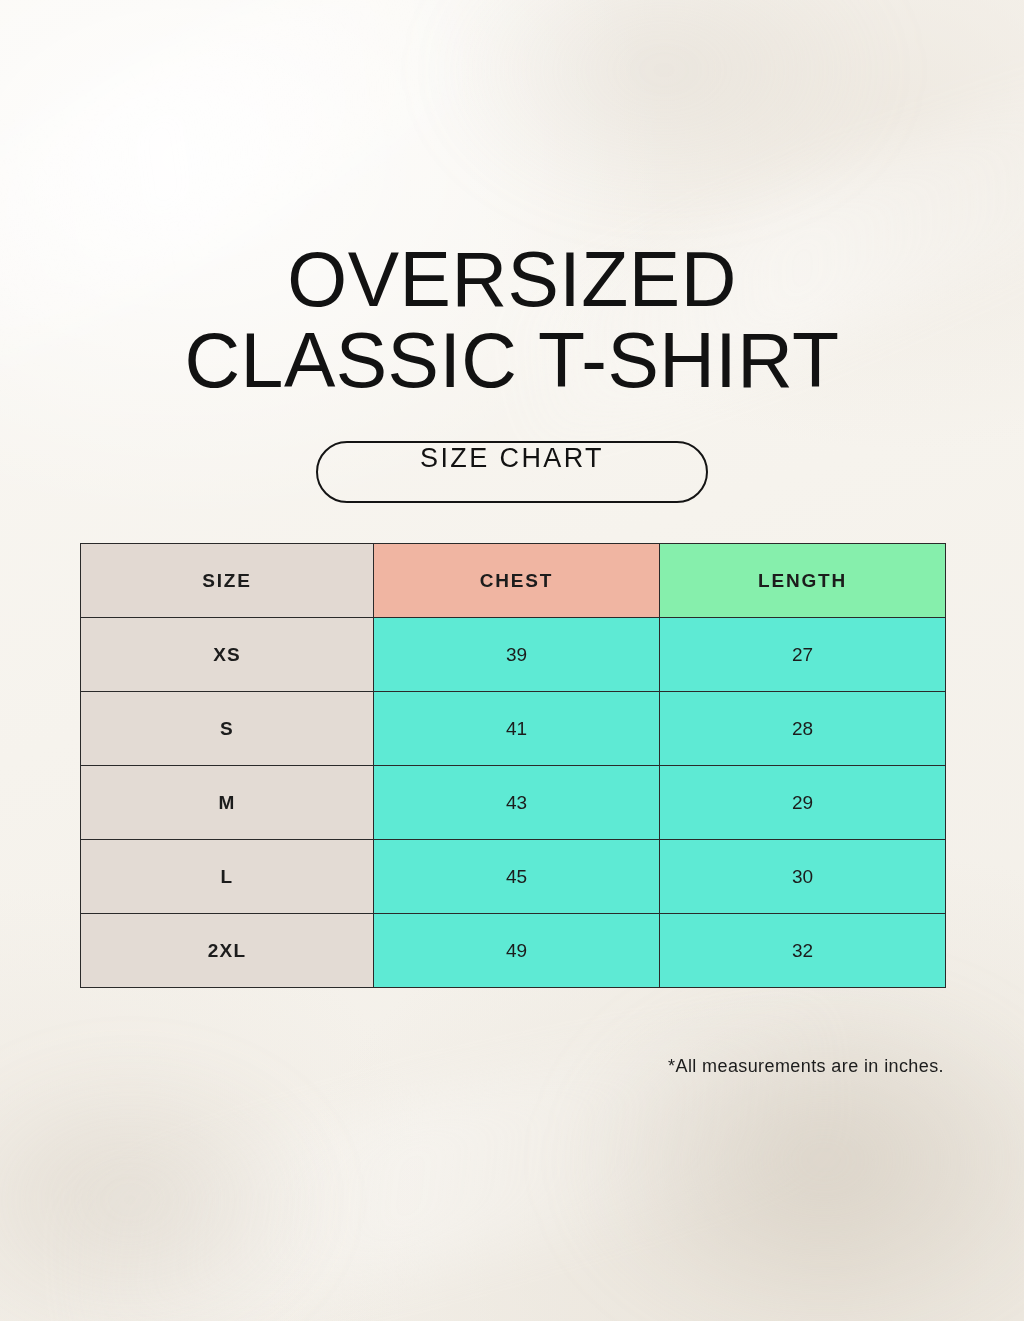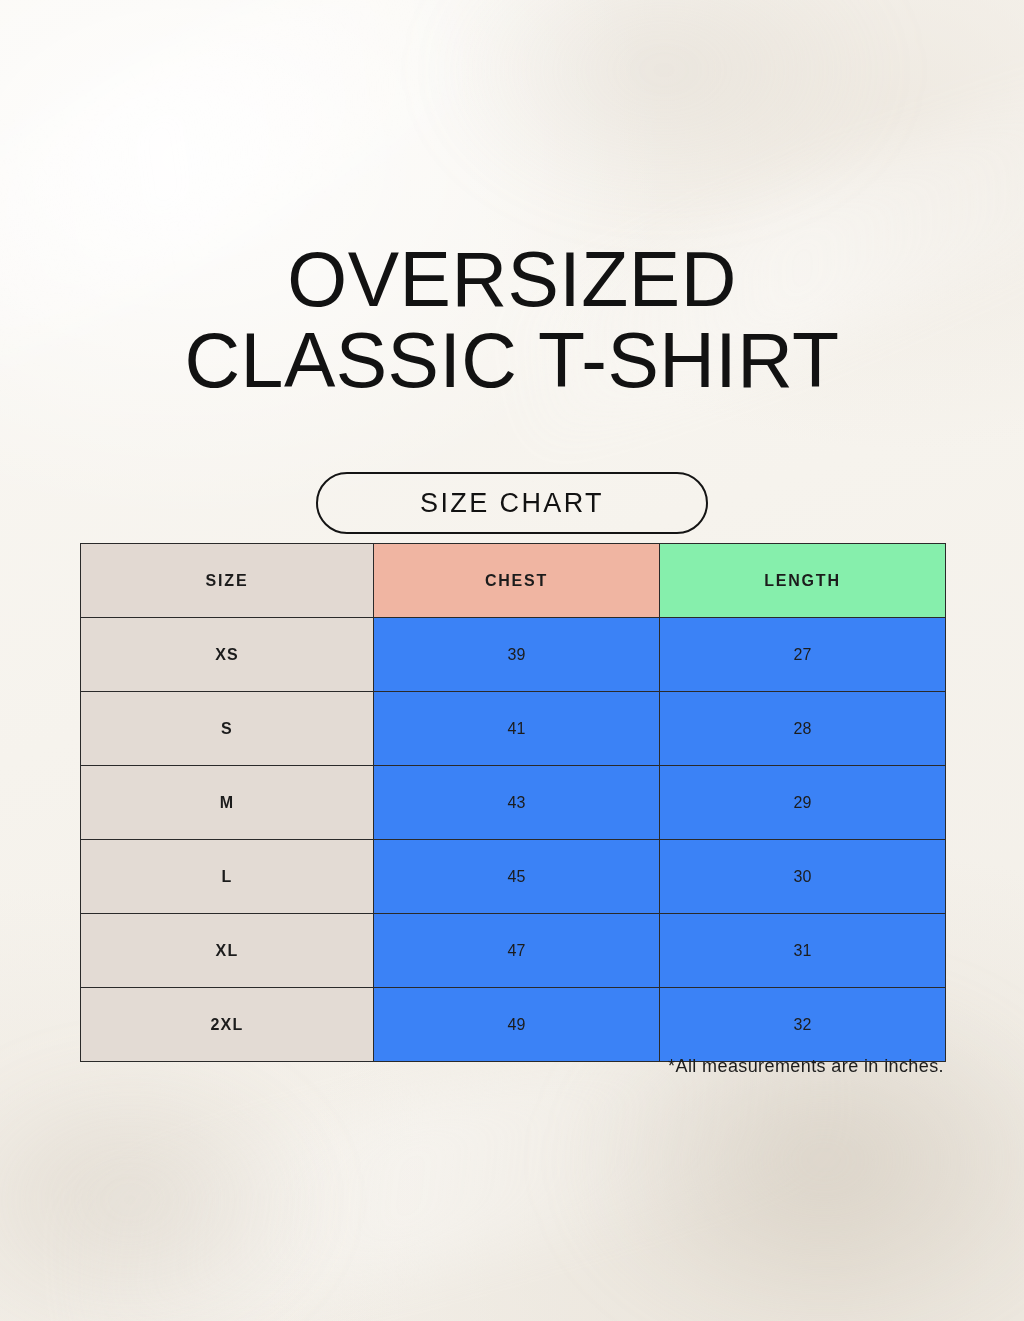--- a/index.html
+++ b/index.html
@@ -68,27 +68,26 @@
     white-space: nowrap;
   }
   .title-line.two {
     margin-top: 8px;
   }
 
   .chip {
     position: absolute;
     left: 50%;
     transform: translateX(-50%);
-    top: 472px;
+    top: 441px;
     width: 392px;
     height: 62px;
     border: 2.5px solid #141414;
     border-radius: 40px;
     display: flex;
-    align-items: center;
     justify-content: center;
     box-sizing: border-box;
     background: transparent;
   }
   .chip-label {
     font-size: 27px;
     letter-spacing: 2.4px;
     font-weight: 400;
     color: #121212;
   }
@@ -104,21 +103,21 @@
     width: 865px;
     table-layout: fixed;
     border: 1.6px solid #2a2a2a;
   }
   table.size-table th,
   table.size-table td {
     border: 1.6px solid #2a2a2a;
     height: 71px;
     text-align: center;
     vertical-align: middle;
-    font-size: 16px;
+    font-size: 19px;
     color: #1c1c1c;
   }
   col.c-size { width: 293px; }
   col.c-chest { width: 286px; }
   col.c-length { width: 286px; }
 
   thead th {
     font-weight: bold;
     letter-spacing: 1.8px;
     font-size: 22px;
@@ -128,21 +127,21 @@
   th.head-chest { background: #f0b5a2; margin-left: 20px; }
   th.head-length { background: #86efac; }
 
   td.col-size {
     background: #e3dbd4;
     font-weight: bold;
     letter-spacing: 1.2px;
     font-size: 23px;
   }
   td.col-val {
-    background: #3b82f6;
+    background: #5eead4;
     font-weight: 400;
     font-size: 24px;
   }
 
   .footnote {
     position: absolute;
     right: 80px;
     top: 1056px;
     font-size: 18px;
     letter-spacing: 0.4px;
@@ -202,25 +201,20 @@
           <td class="col-size">M</td>
           <td class="col-val">43</td>
           <td class="col-val">29</td>
         </tr>
         <tr>
           <td class="col-size">L</td>
           <td class="col-val">45</td>
           <td class="col-val">30</td>
         </tr>
         <tr>
-          <td class="col-size">XL</td>
-          <td class="col-val">47</td>
-          <td class="col-val">31</td>
-        </tr>
-        <tr>
           <td class="col-size">2XL</td>
           <td class="col-val">49</td>
           <td class="col-val">32</td>
         </tr>
       </tbody>
     </table>
   </div>
 
   <div class="footnote">*All measurements are in inches.</div>
 

